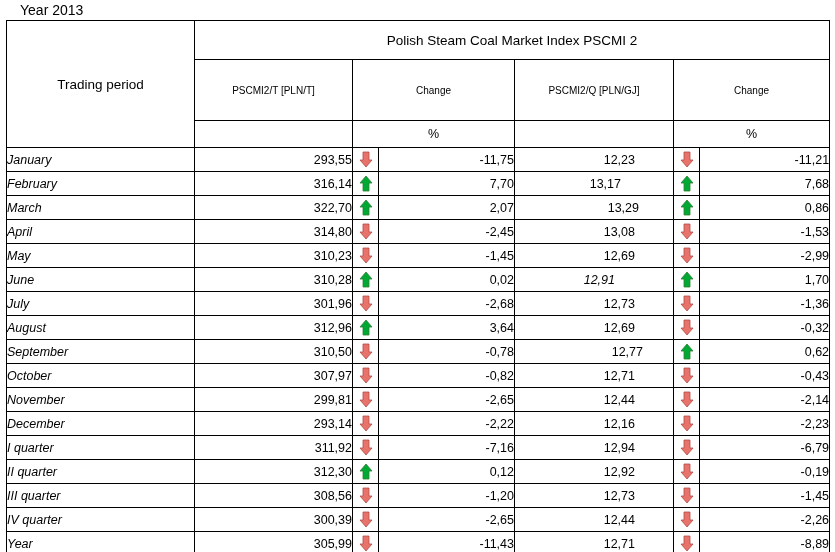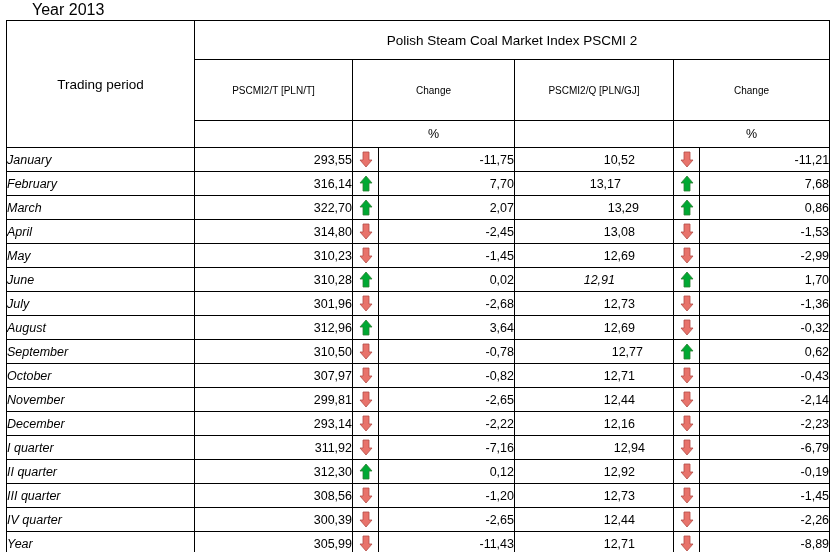--- a/index.html
+++ b/index.html
@@ -15,23 +15,23 @@
     overflow: hidden;
   }
   .page {
     position: relative;
     width: 835px;
     height: 552px;
     box-sizing: border-box;
   }
   .year-label {
     position: absolute;
-    left: 32px;
+    left: 20px;
     top: 2px;
-    font-size: 16px;
+    font-size: 14px;
     color: #000;
     line-height: 16px;
   }
   table.main {
     position: absolute;
     left: 6px;
     top: 20px;
     border-collapse: collapse;
     table-layout: fixed;
     width: 823px;
@@ -142,21 +142,21 @@
       </tr>
     </thead>
     <tbody id="tbody">
         <tr>
           <td class="row-label">January</td>
           <td class="num">293,55</td>
           <td class="arrow-cell"><span class="arrow"><svg width="14" height="17" viewBox="0 0 14 17">
                 <path d="M4,1 L10,1 L10,9 L13,9 L7,16 L1,9 L4,9 Z" fill="#E8736B" stroke="#b34d46" stroke-width="0.8"></path>
               </svg></span></td>
           <td class="chg">-11,75</td>
-          <td class="num" style="padding-right: 38px;">10,52</td>
+          <td class="num" style="padding-right: 38px;">12,23</td>
           <td class="arrow-cell"><span class="arrow"><svg width="14" height="17" viewBox="0 0 14 17">
                 <path d="M4,1 L10,1 L10,9 L13,9 L7,16 L1,9 L4,9 Z" fill="#E8736B" stroke="#b34d46" stroke-width="0.8"></path>
               </svg></span></td>
           <td class="chg">-11,21</td>
         </tr>
         <tr>
           <td class="row-label">February</td>
           <td class="num">316,14</td>
           <td class="arrow-cell"><span class="arrow"><svg width="14" height="17" viewBox="0 0 14 17">
                 <path d="M4,16 L10,16 L10,8 L13,8 L7,1 L1,8 L4,8 Z" fill="#00A933" stroke="#2e7d32" stroke-width="0.8"></path>
@@ -298,21 +298,21 @@
               </svg></span></td>
           <td class="chg">-2,23</td>
         </tr>
         <tr>
           <td class="row-label">I quarter</td>
           <td class="num">311,92</td>
           <td class="arrow-cell"><span class="arrow"><svg width="14" height="17" viewBox="0 0 14 17">
                 <path d="M4,1 L10,1 L10,9 L13,9 L7,16 L1,9 L4,9 Z" fill="#E8736B" stroke="#b34d46" stroke-width="0.8"></path>
               </svg></span></td>
           <td class="chg">-7,16</td>
-          <td class="num" style="padding-right: 28px; text-align: right;">12,94</td>
+          <td class="num" style="padding-right: 38px; text-align: right;">12,94</td>
           <td class="arrow-cell"><span class="arrow"><svg width="14" height="17" viewBox="0 0 14 17">
                 <path d="M4,1 L10,1 L10,9 L13,9 L7,16 L1,9 L4,9 Z" fill="#E8736B" stroke="#b34d46" stroke-width="0.8"></path>
               </svg></span></td>
           <td class="chg">-6,79</td>
         </tr>
         <tr>
           <td class="row-label">II quarter</td>
           <td class="num">312,30</td>
           <td class="arrow-cell"><span class="arrow"><svg width="14" height="17" viewBox="0 0 14 17">
                 <path d="M4,16 L10,16 L10,8 L13,8 L7,1 L1,8 L4,8 Z" fill="#00A933" stroke="#2e7d32" stroke-width="0.8"></path>

